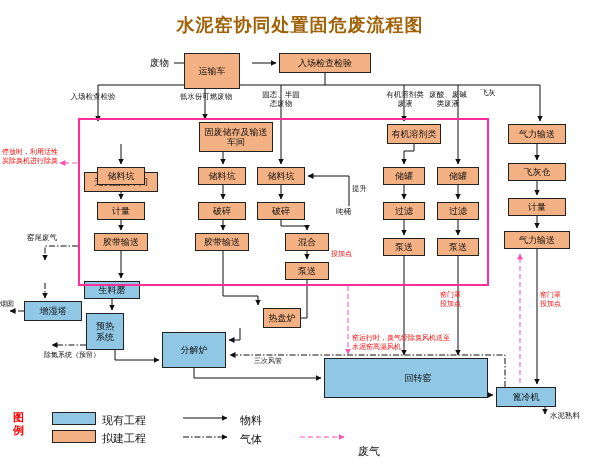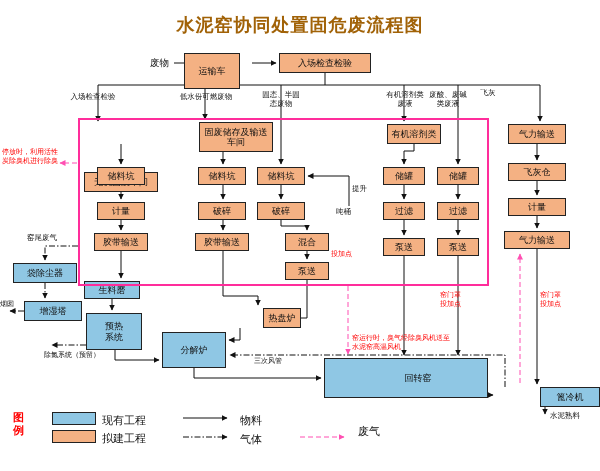--- a/index.html
+++ b/index.html
@@ -140,29 +140,28 @@
   <div class="box orange" style="left:383px;top:202px;width:42px;height:18px;">过滤</div>
   <div class="box orange" style="left:383px;top:238px;width:42px;height:18px;">泵送</div>
   <div class="box orange" style="left:437px;top:167px;width:42px;height:18px;">储罐</div>
   <div class="box orange" style="left:437px;top:202px;width:42px;height:18px;">过滤</div>
   <div class="box orange" style="left:437px;top:238px;width:42px;height:18px;">泵送</div>
 
   <div class="box orange" style="left:508px;top:163px;width:58px;height:18px;">飞灰仓</div>
   <div class="box orange" style="left:508px;top:198px;width:58px;height:18px;">计量</div>
   <div class="box orange" style="left:504px;top:231px;width:66px;height:18px;">气力输送</div>
 
-  <div class="box blue" style="left:13px;top:263px;width:64px;height:20px;">袋除尘器</div>
   <div class="box blue" style="left:84px;top:281px;width:56px;height:18px;">生料磨</div>
   <div class="box blue" style="left:24px;top:301px;width:58px;height:20px;">增湿塔</div>
-  <div class="box blue" style="left:86px;top:313px;width:56px;height:37px;">预热
+  <div class="box blue" style="left:86px;top:313px;width:38px;height:37px;">预热
 系统</div>
   <div class="box blue" style="left:162px;top:332px;width:64px;height:36px;">分解炉</div>
   <div class="box orange" style="left:218px;top:308px;width:38px;height:20px;margin-left:45px;">热盘炉</div>
   <div class="box blue" style="left:324px;top:358px;width:164px;height:40px;padding-left:24px;">回转窑</div>
-  <div class="box blue" style="left:496px;top:387px;width:60px;height:20px;margin-left:44px;">篦冷机</div>
+  <div class="box blue" style="left:496px;top:387px;width:60px;height:20px;">篦冷机</div>
 
   <div class="lbl" style="left:27px;top:233px;">窑尾废气</div>
   <div class="lbl" style="left:0px;top:300px;font-size:7px;">烟囱</div>
   <div class="lbl" style="left:44px;top:351px;font-size:7px;">除氮系统（预留）</div>
   <div class="lbl" style="left:254px;top:357px;font-size:7px;">三次风管</div>
   <div class="lbl" style="left:550px;top:411px;font-size:7.5px;">水泥熟料</div>
   <div class="note" style="left:331px;top:249px;">投加点</div>
 
   <div class="note" style="left:2px;top:147px;">停放时，利用活性
 炭除臭机进行除臭</div>
@@ -174,15 +173,15 @@
 水泥窑高温风机</div>
 
   <div class="legtitle">图
 例</div>
   <div class="sw blue" style="left:52px;top:412px;"></div>
   <div class="leg" style="left:102px;top:413px;">现有工程</div>
   <div class="sw orange" style="left:52px;top:430px;"></div>
   <div class="leg" style="left:102px;top:431px;">拟建工程</div>
   <div class="leg" style="left:240px;top:413px;">物料</div>
   <div class="leg" style="left:240px;top:432px;">气体</div>
-  <div class="leg" style="left:358px;top:424px;">废气</div>
+  <div class="leg" style="left:358px;top:444px;">废气</div>
 
 </div>
 
 </body></html>

